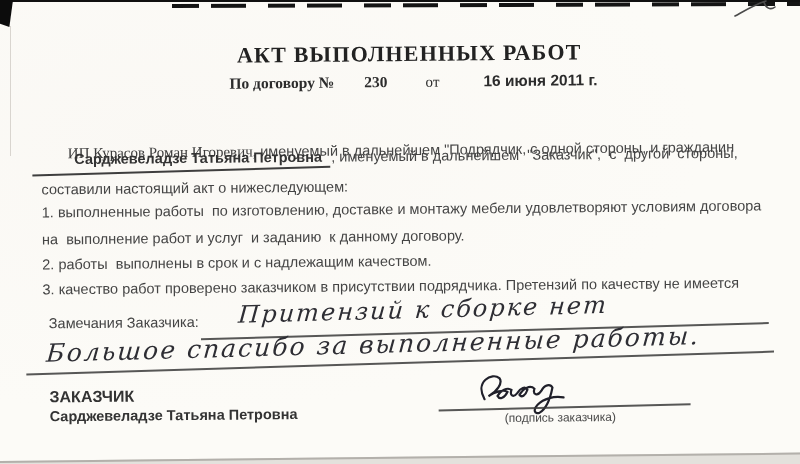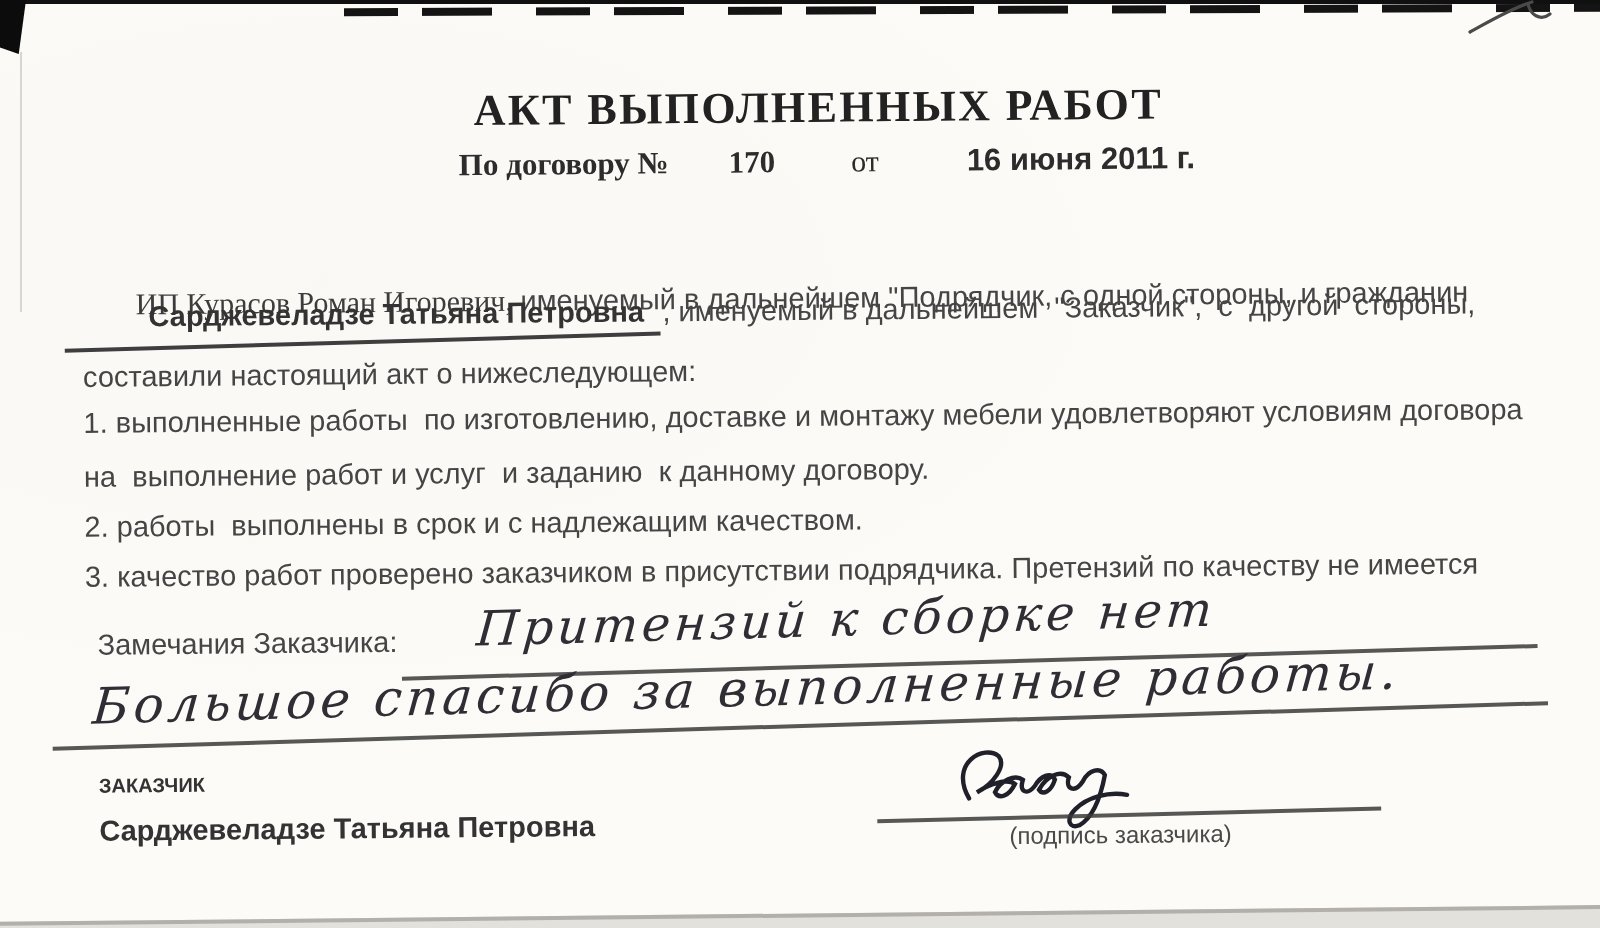--- a/index.html
+++ b/index.html
@@ -62,21 +62,21 @@
   <svg class="abs" style="left:733px;top:0;width:48px;height:18px" viewBox="0 0 48 18">
     <path d="M2,16 C13,10 23,4 33,1 M31,2 C32,7 37,11 42,7" stroke="#4a4a4a" stroke-width="1.6" fill="none" stroke-linecap="round"></path>
   </svg>
 
   <div class="tilt">
 
     <div class="abs title">АКТ ВЫПОЛНЕННЫХ РАБОТ</div>
 
     <div class="abs subtitle">
       <span class="pfx">По договору №</span>
-      <span class="num">170</span>
+      <span class="num">230</span>
       <span class="ot">от</span>
       <span class="date">16 июня 2011 г.</span>
     </div>
 
     <div class="abs" style="left:42px;top:123px;width:720px">
       <span class="serif-txt">ИП Курасов Роман Игоревич, </span><span class="body-txt">именуемый в дальнейшем "Подрядчик, с одной стороны, и гражданин</span>
     </div>
 
     <div class="abs body-txt bold" style="left:75px;top:148px">Сарджевеладзе Татьяна Петровна</div>
     <div class="name-underline"></div>
@@ -90,21 +90,21 @@
     <div class="abs body-txt" style="left:42px;top:278px;width:740px">3. качество работ проверено заказчиком в присутствии подрядчика. Претензий по качеству не имеется</div>
 
     <div class="abs body-txt" style="left:48px;top:312px">Замечания Заказчика:</div>
 
     <div class="abs hand" style="left:238px;top:296px;font-size:24px">Притензий к сборке нет</div>
     <div class="rule rule1"></div>
 
     <div class="abs hand" style="left:46px;top:329px;font-size:25px;width:740px">Большое спасибо за выполненные работы.</div>
     <div class="rule rule2"></div>
 
-    <div class="abs body-txt bold" style="left:48px;top:385px;font-size:10px">ЗАКАЗЧИК</div>
+    <div class="abs body-txt bold" style="left:48px;top:385px;font-size:16px">ЗАКАЗЧИК</div>
     <div class="abs body-txt bold" style="left:48px;top:405px">Сарджевеладзе Татьяна Петровна</div>
 
     <svg class="abs" style="left:465px;top:370px;width:132px;height:50px" viewBox="0 0 132 50">
       <path d="M18,30 C8,12 26,3 33,9 C37,14 30,23 22,27 C28,23 37,20 41,23 C38,29 33,31 31,27
                C34,21 41,18 45,21 C43,27 47,29 51,24 C54,19 59,17 61,21 C59,27 55,29 53,26
                C57,19 64,16 68,20 C66,26 71,28 75,22 C78,16 84,15 86,19 C84,29 80,40 73,44
                C68,46 66,41 71,36 C77,30 88,27 97,29" stroke="#20202a" stroke-width="2.2" fill="none" stroke-linecap="round"></path>
     </svg>
     <div class="rule sig-line"></div>
     <div class="abs caption" style="left:503px;top:412px">(подпись заказчика)</div>

